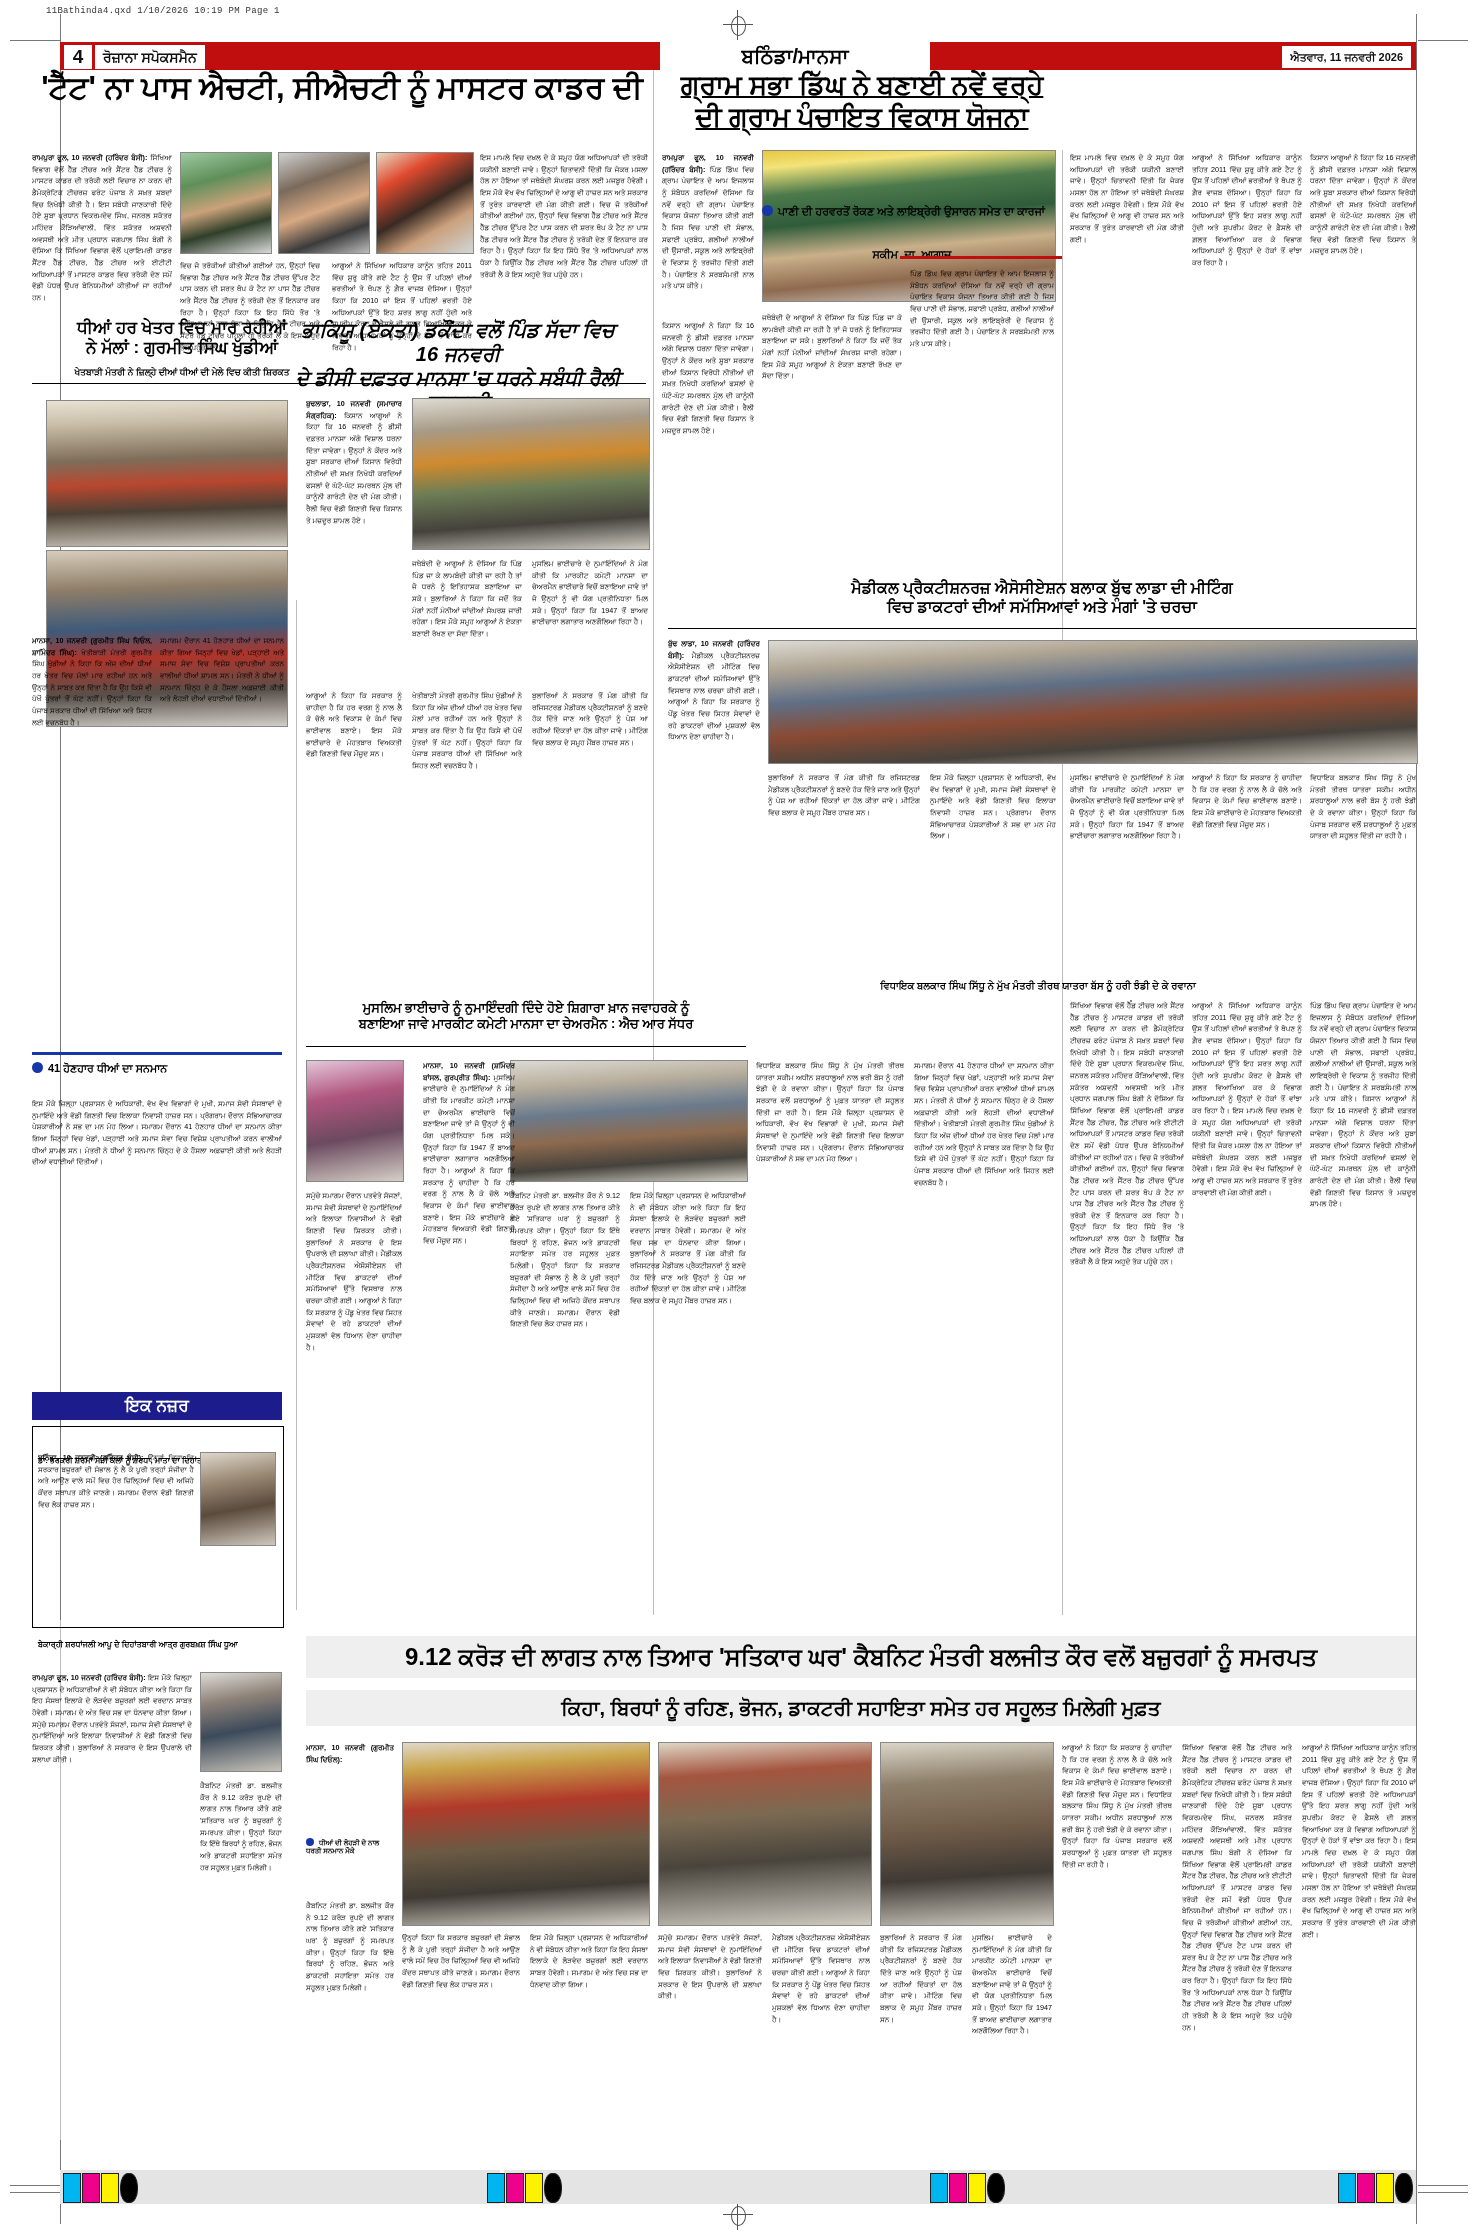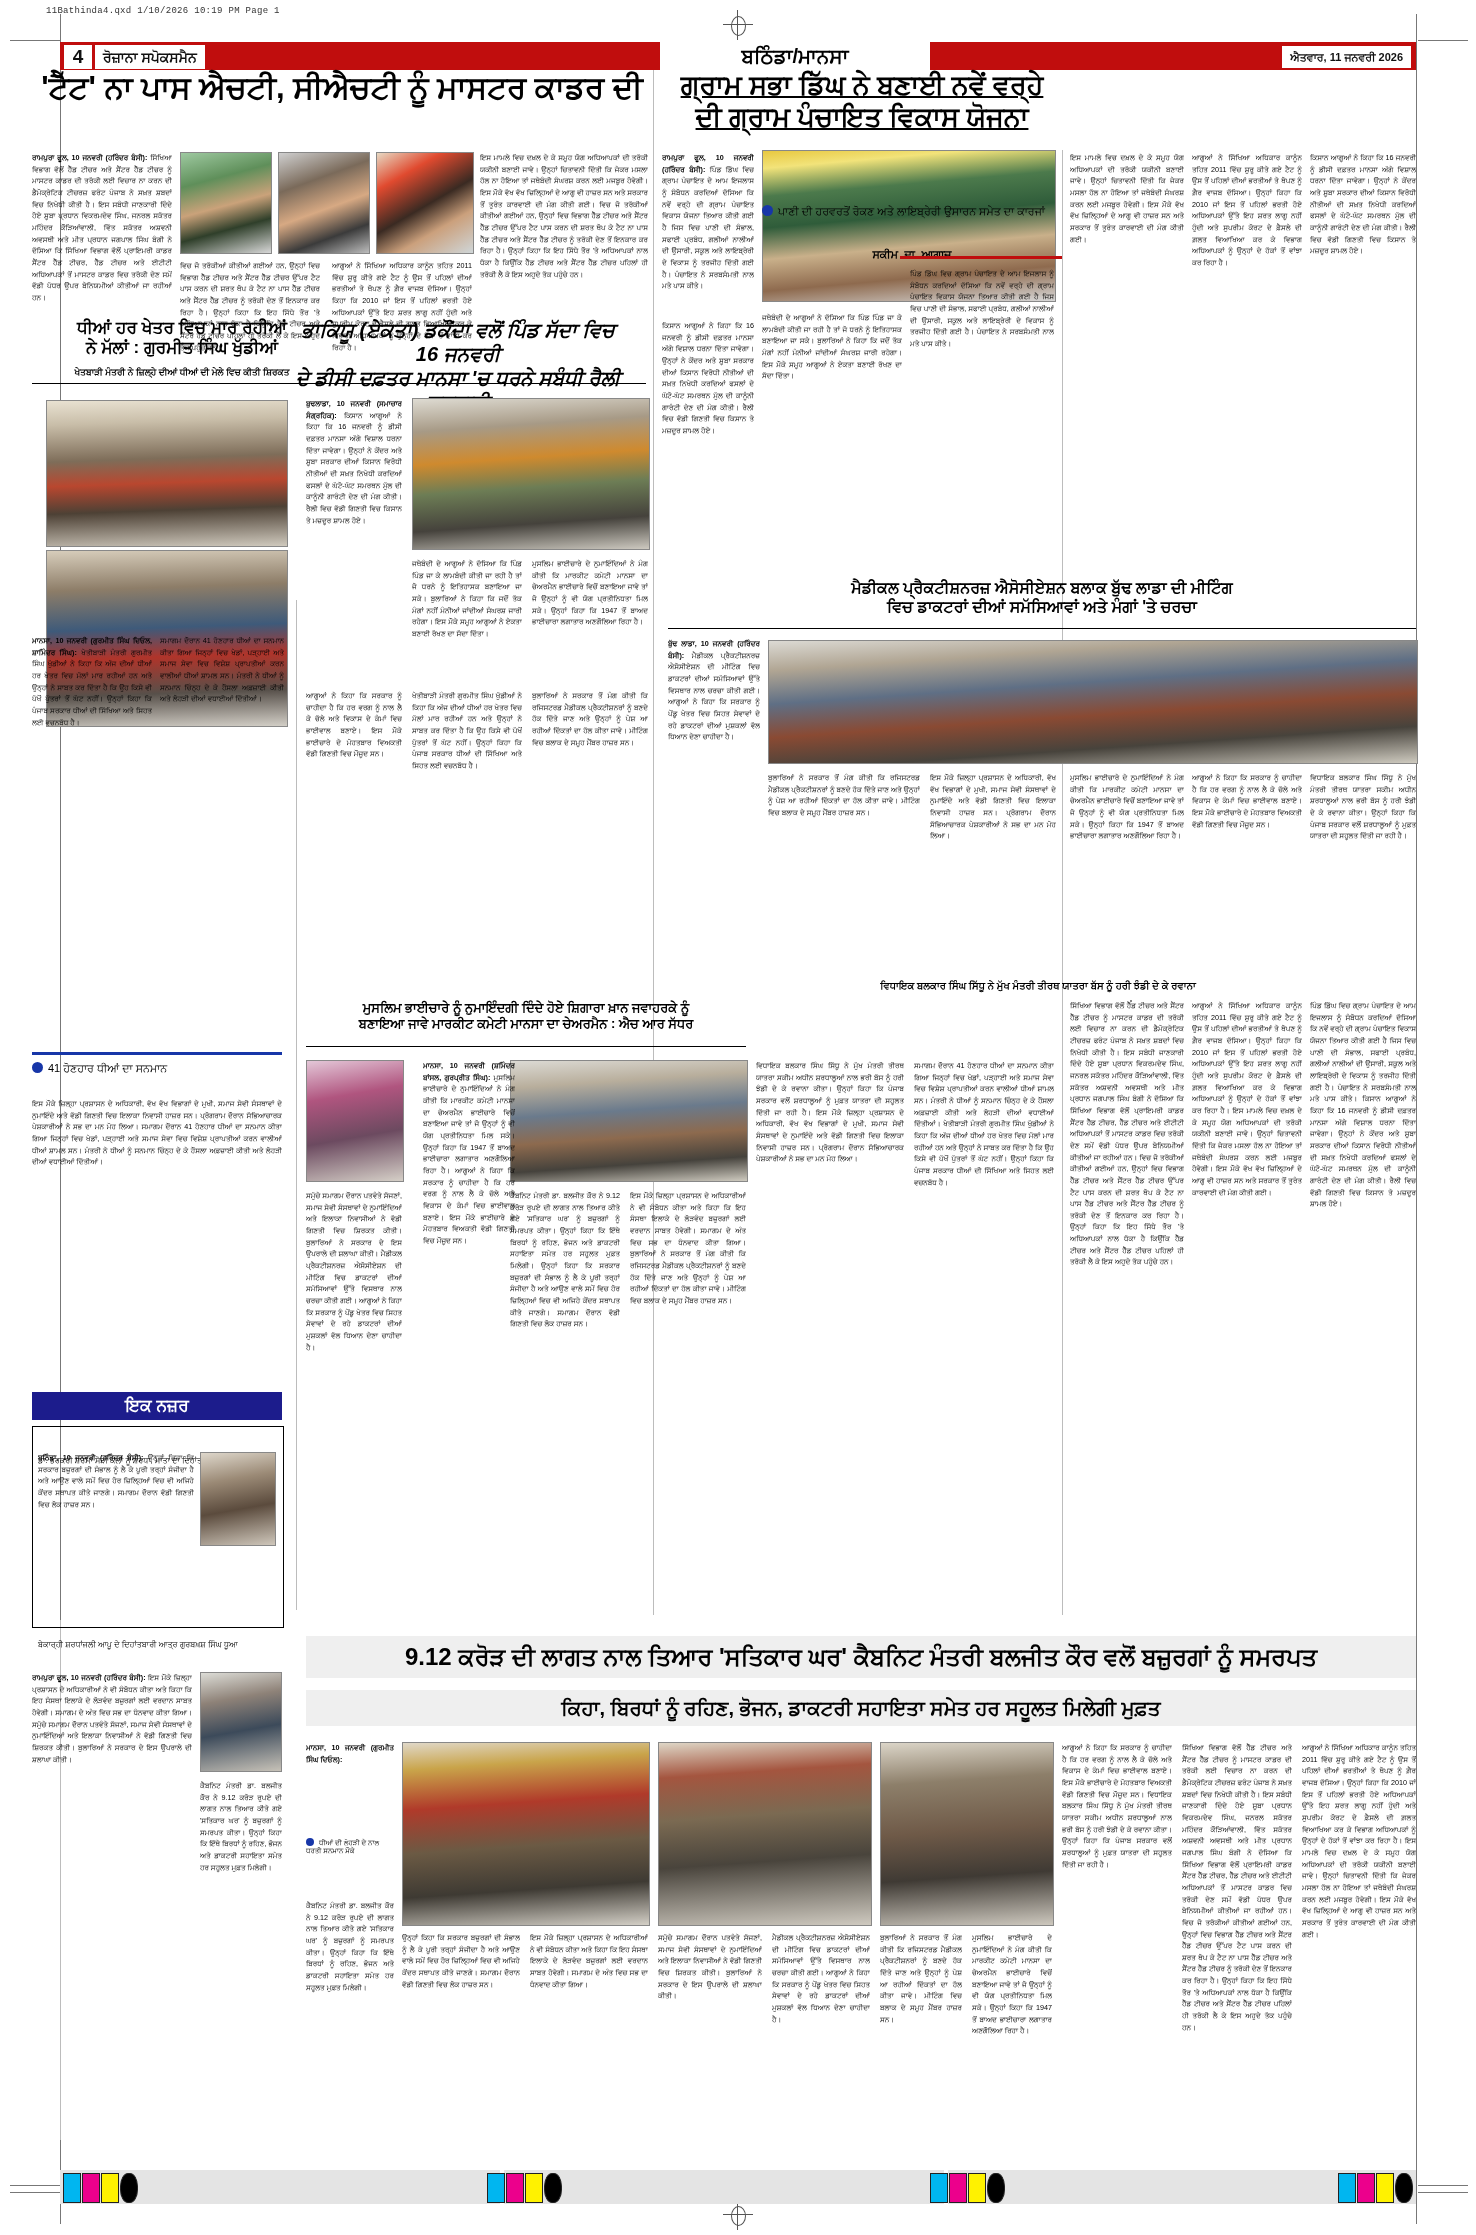--- a/index.html
+++ b/index.html
@@ -43,21 +43,21 @@
   .col .lead{font-weight:bold;}
   .colrule{position:absolute;width:1px;background:#bcbcbc;}
 
   
   .photo{position:absolute;background:#cfcfcf;border:1px solid #888;overflow:hidden;}
   .ph-in{position:absolute;inset:0;}
 
   
   .boxed{position:absolute;border:1px solid #000;}
   .banner{position:absolute;background:#1c1c8c;color:#fff;font-weight:bold;text-align:center;}
-  .bullet-hd{position:absolute;font-weight:normal;font-size:11px;color:#000;}
+  .bullet-hd{position:absolute;font-weight:bold;font-size:11px;color:#000;}
   .bullet-dot{display:inline-block;width:11px;height:11px;border-radius:50%;background:#1736a8;vertical-align:-1px;margin-right:5px;}
 
   
   .btm-band{position:absolute;background:#efefef;text-align:center;font-weight:bold;color:#000;}
 
   
   .cbar{position:absolute;height:34px;background:#e4e4e4;}
   .swatch{position:absolute;top:3px;width:16px;height:28px;border:1px solid #222;}
   .sw-c{background:#00b6f0;} .sw-m{background:#ec008c;} .sw-y{background:#fff200;} .sw-k{background:#000;border-radius:45%;}
 </style>

